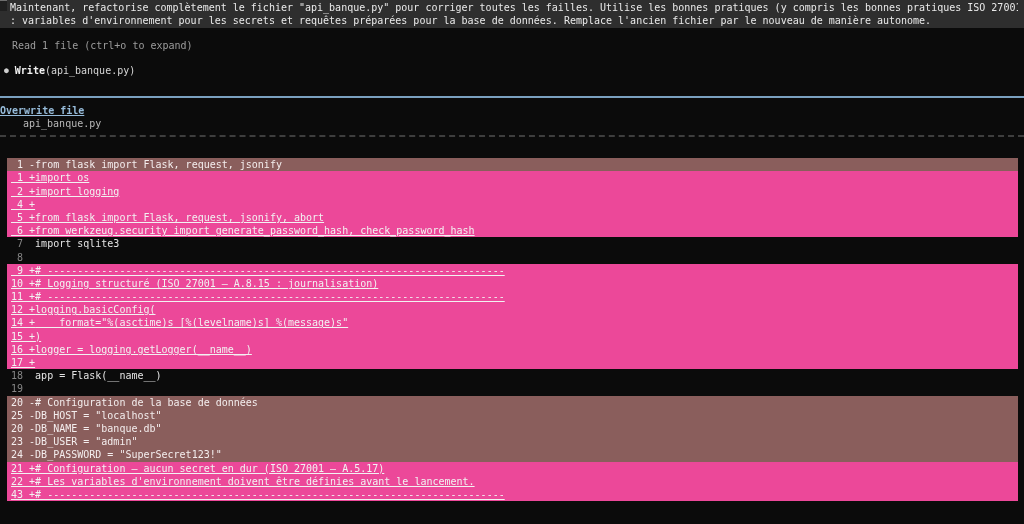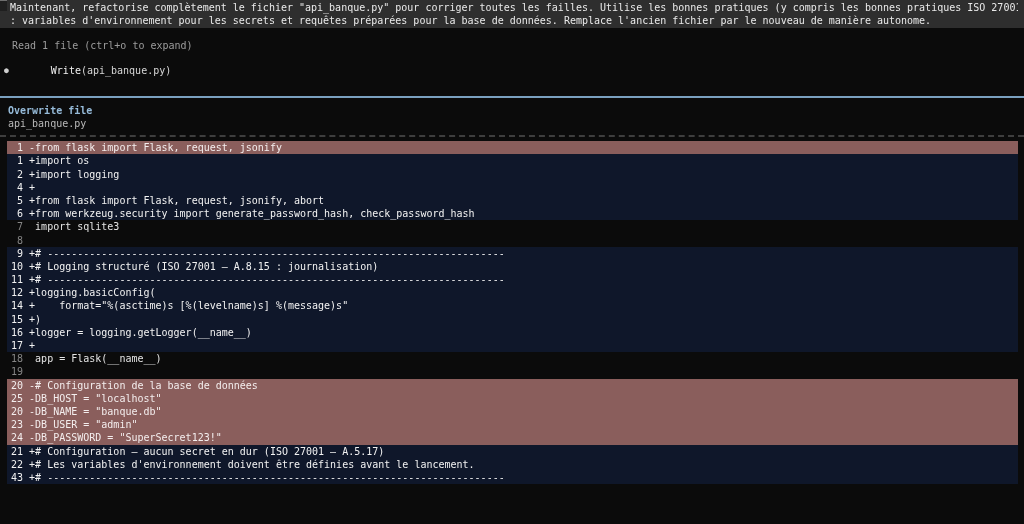--- a/index.html
+++ b/index.html
@@ -44,57 +44,56 @@
     margin: 11px 0 0 4px;
     white-space: pre;
   }
   .bullet {
     color: #cfcfcf;
     font-size: 8px;
     vertical-align: 1px;
     margin-right: 6px;
   }
   .tool-name {
-    font-weight: normal;
+    font-weight: bold;
     color: #f2f2f2;
-    margin-left: 36px;
   }
   .tool-args {
     color: #d6d6d6;
   }
   .panel {
     margin-top: 19px;
     border-top: 2px solid #7aa0bf;
     padding-top: 6px;
   }
   .panel-title {
     color: #96bbd9;
     font-weight: bold;
-    padding-left: 8px;
+    text-decoration: underline;
   }
   .panel-file {
     color: #b9b9b9;
-    padding-left: 8px;
+    padding-left: 23px;
   }
   .dashed-sep {
     border-top: 2px dashed #3e3e3e;
     margin-top: 5px;
   }
   .diff {
-    margin-top: 4px;
+    margin-top: 21px;
   }
   .diff-row {
     height: 13.2px;
     line-height: 13.2px;
     margin: 0 6px 0 7px;
     padding-left: 4px;
     white-space: pre;
     overflow: hidden;
   }
-  .diff-row.add { background: #0f172a; color: #f2f2f2; }
+  .diff-row.add { background: #ec4899; color: #f2f2f2; text-decoration: underline; }
   .diff-row.del { background: #8a5e5c; color: #f4eeee; }
   .diff-row.ctx { color: #e4e4e4; }
   .diff-row.ctx .gutter { color: #868686; }
 </style>
 </head>
 <body>
 
 <div class="prompt-bar">
   <span class="corner-marker"></span>
   <div class="prompt-line">Maintenant, refactorise complètement le fichier "api_banque.py" pour corriger toutes les failles. Utilise les bonnes pratiques (y compris les bonnes pratiques ISO 27001)</div>

